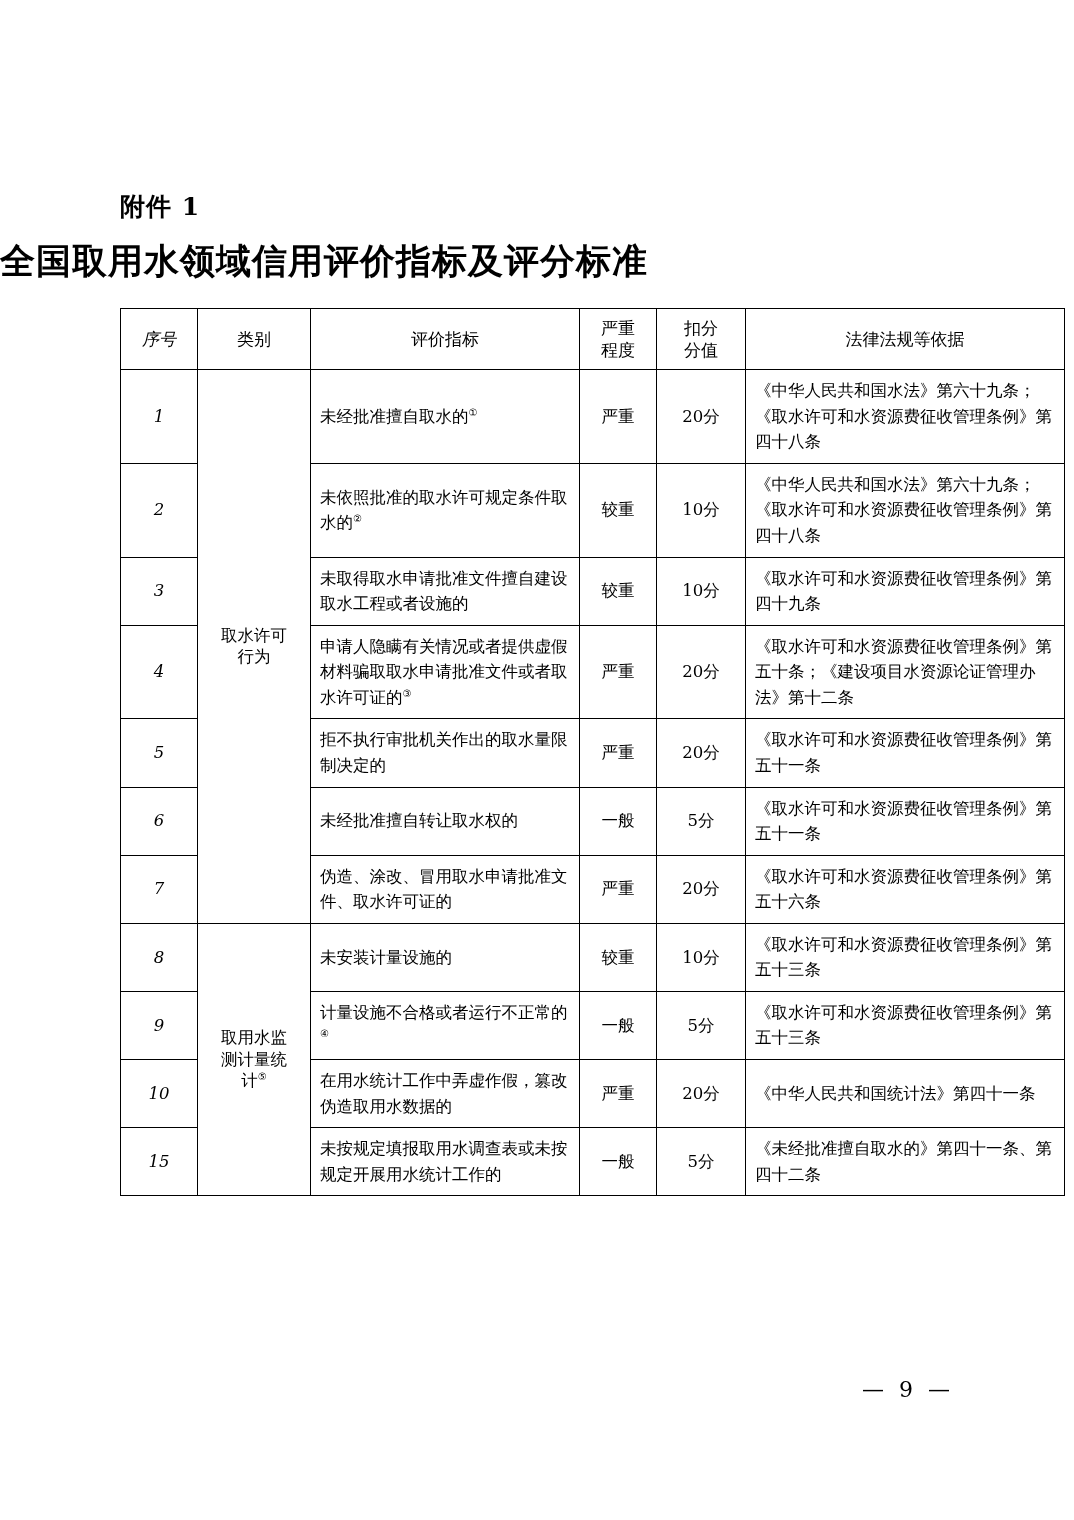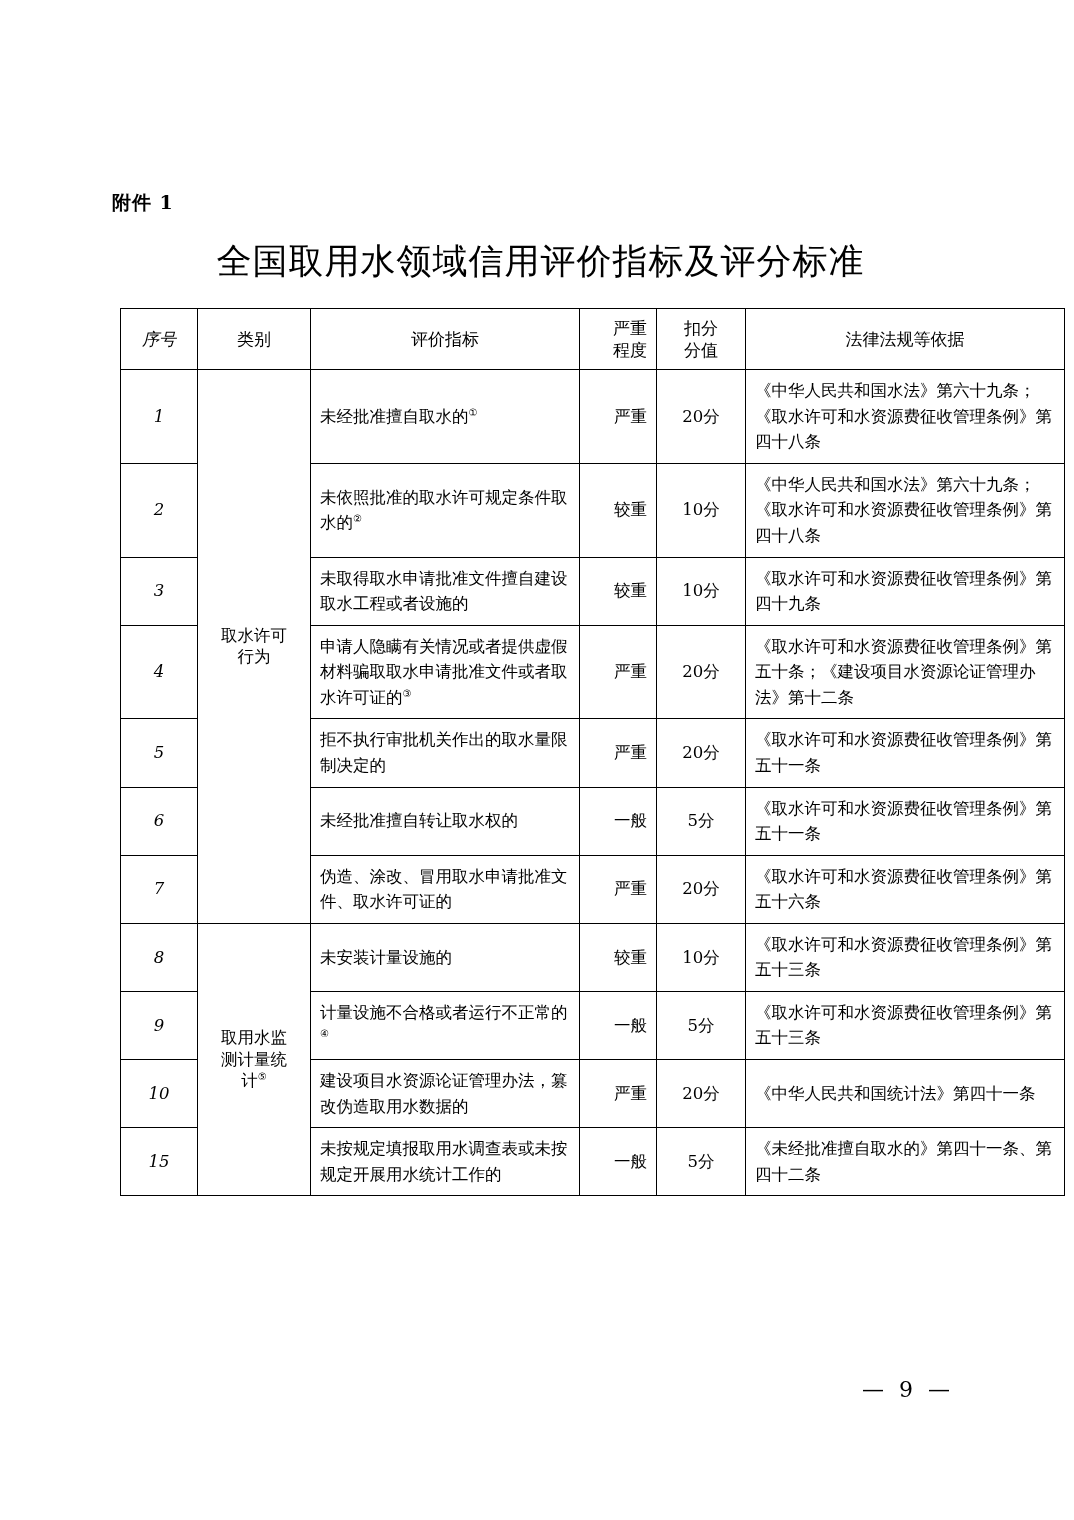--- a/index.html
+++ b/index.html
@@ -15,35 +15,35 @@
     position: relative;
   }
   .page {
     position: relative;
     width: 1074px;
     height: 1520px;
     box-sizing: border-box;
   }
   .attachment-label {
     position: absolute;
-    left: 112px;
+    left: 120px;
     top: 190px;
-    font-size: 19px;
+    font-size: 25px;
     font-family: "DejaVu Serif", "Liberation Serif", serif;
     font-weight: 700;
     letter-spacing: 1px;
   }
   .doc-title {
     position: absolute;
-    left: 7px;
+    left: 0;
     right: 0;
     top: 238px;
-    text-align: center;
+    text-align: left;
     font-size: 35px;
-    font-weight: 400;
+    font-weight: 700;
     font-family: "DejaVu Serif", "Liberation Serif", serif;
     letter-spacing: 1px;
   }
   table.main-table {
     position: absolute;
     left: 120px;
     top: 308px;
     width: 835px;
     border-collapse: collapse;
     table-layout: fixed;
@@ -59,21 +59,21 @@
   thead td {
     text-align: center;
     font-weight: 700;
     font-size: 17px;
     padding-top: 12px;
     padding-bottom: 12px;
   }
   .c-seq   { width: 58px;  text-align: center; font-style: italic; }
   .c-cat   { width: 94px;  text-align: center; }
   .c-ind   { width: 250px; text-align: left; border-radius: 9px; }
-  .c-sev   { width: 58px;  text-align: right; }
+  .c-sev   { width: 58px;  text-align: center; }
   .c-score { width: 70px;  text-align: center; }
   .c-law   { width: 300px; text-align: left; }
 
   .two-line {
     display: block;
     line-height: 1.3;
   }
   .cat-cell {
     text-align: center;
     line-height: 1.6;
@@ -196,21 +196,21 @@
       <tr>
         <td class="c-seq">9</td>
         <td class="c-ind"><span>计量设施不合格或者运行不正常的</span><sup>④</sup></td>
         <td class="c-sev">一般</td>
         <td class="c-score">5分</td>
         <td class="c-law">《取水许可和水资源费征收管理条例》第五十三条</td>
       </tr>
 
       <tr>
         <td class="c-seq">10</td>
-        <td class="c-ind"><span>建设项目水资源论证管理办法，篡改伪造取用水数据的</span><sup></sup></td>
+        <td class="c-ind"><span>在用水统计工作中弄虚作假，篡改伪造取用水数据的</span><sup></sup></td>
         <td class="c-sev">严重</td>
         <td class="c-score">20分</td>
         <td class="c-law">《中华人民共和国统计法》第四十一条</td>
       </tr>
 
       <tr>
         <td class="c-seq">15</td>
         <td class="c-ind"><span>未按规定填报取用水调查表或未按规定开展用水统计工作的</span><sup></sup></td>
         <td class="c-sev">一般</td>
         <td class="c-score">5分</td>

